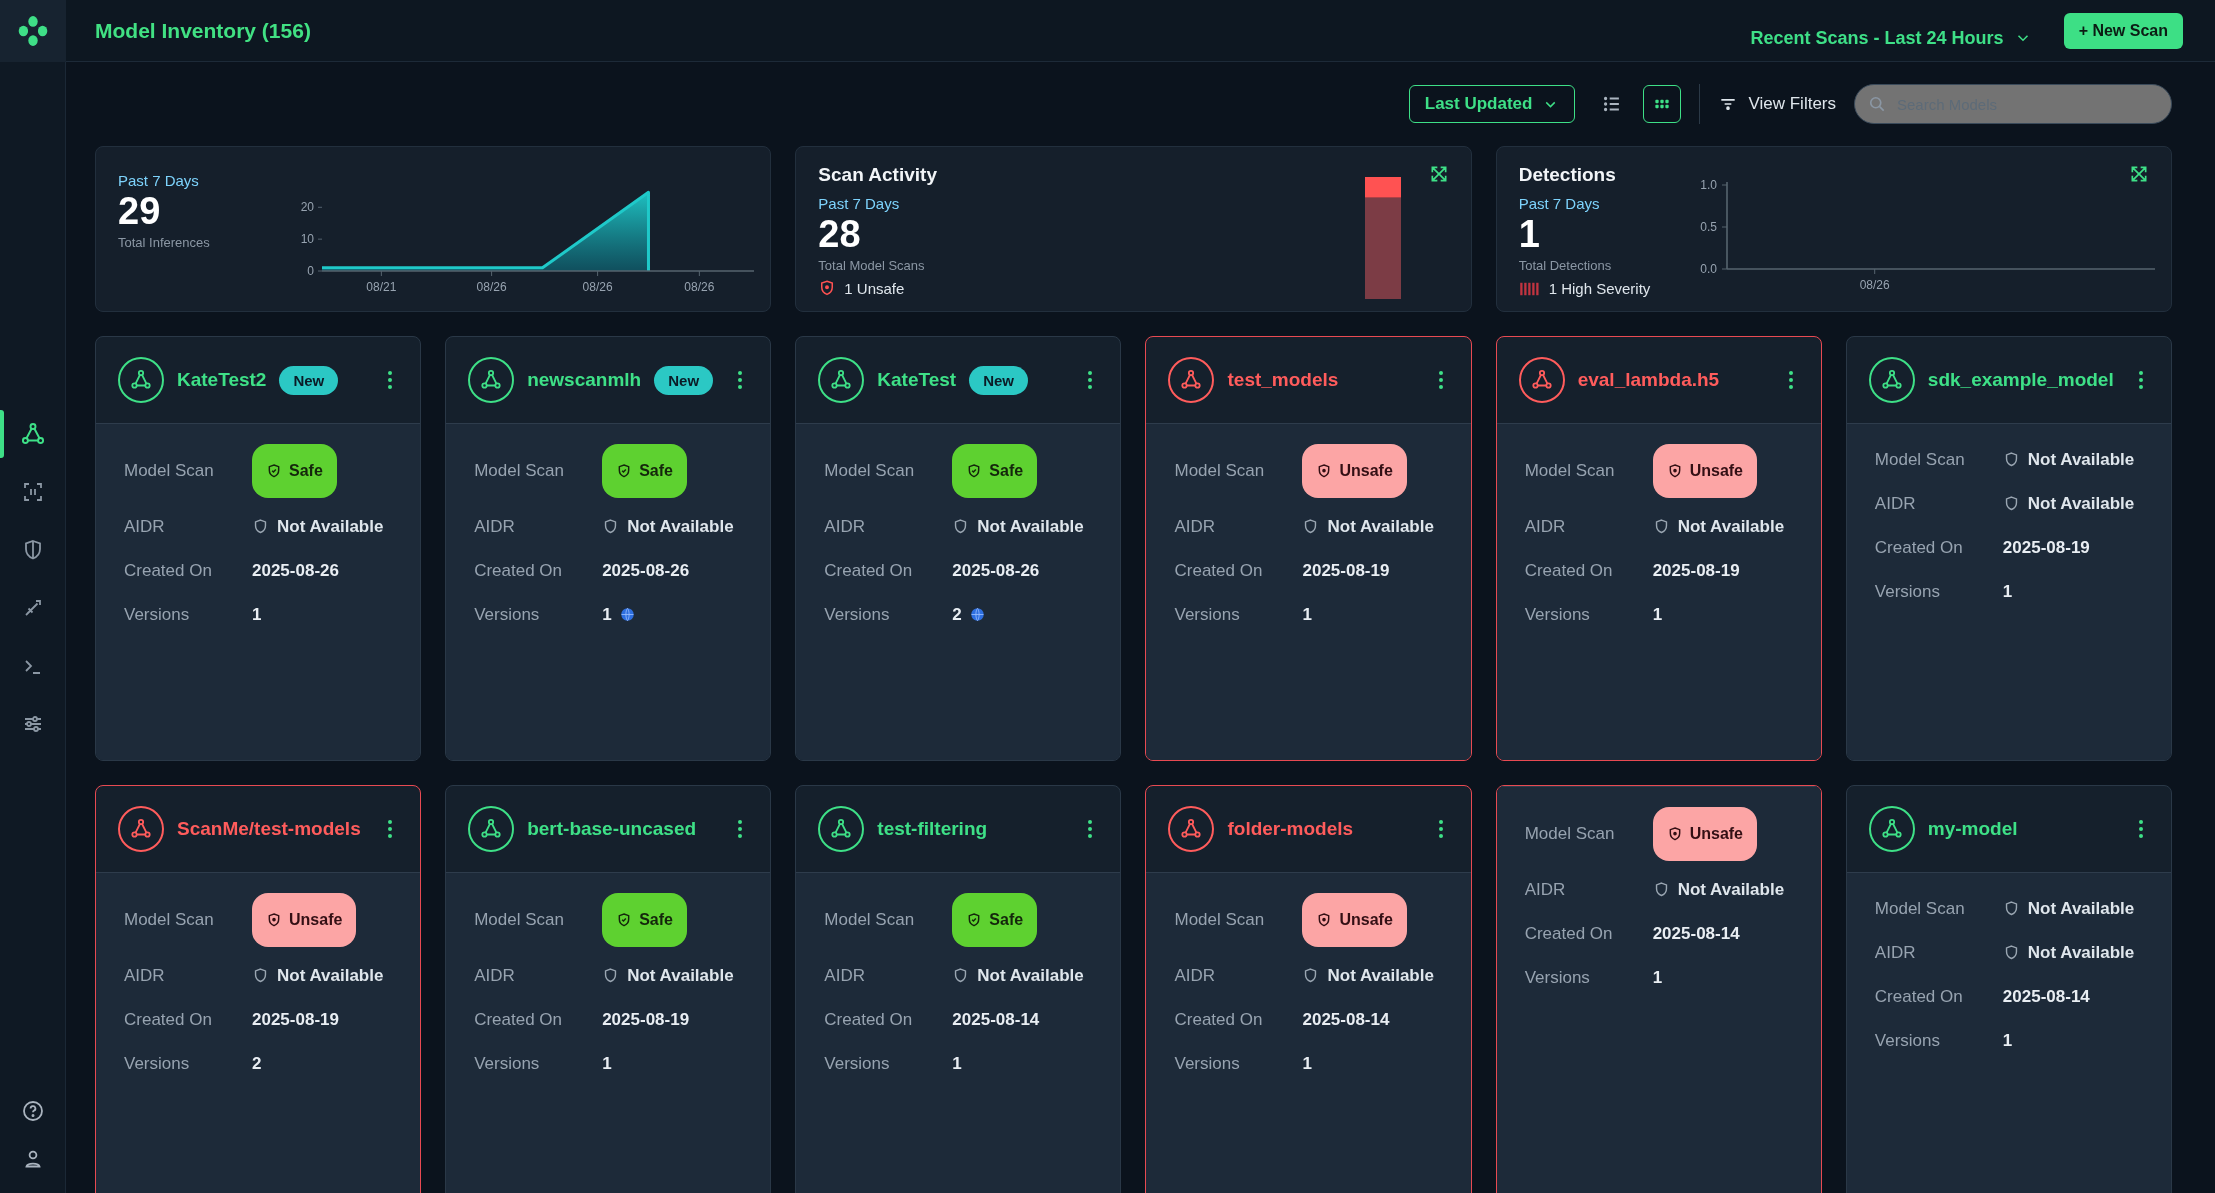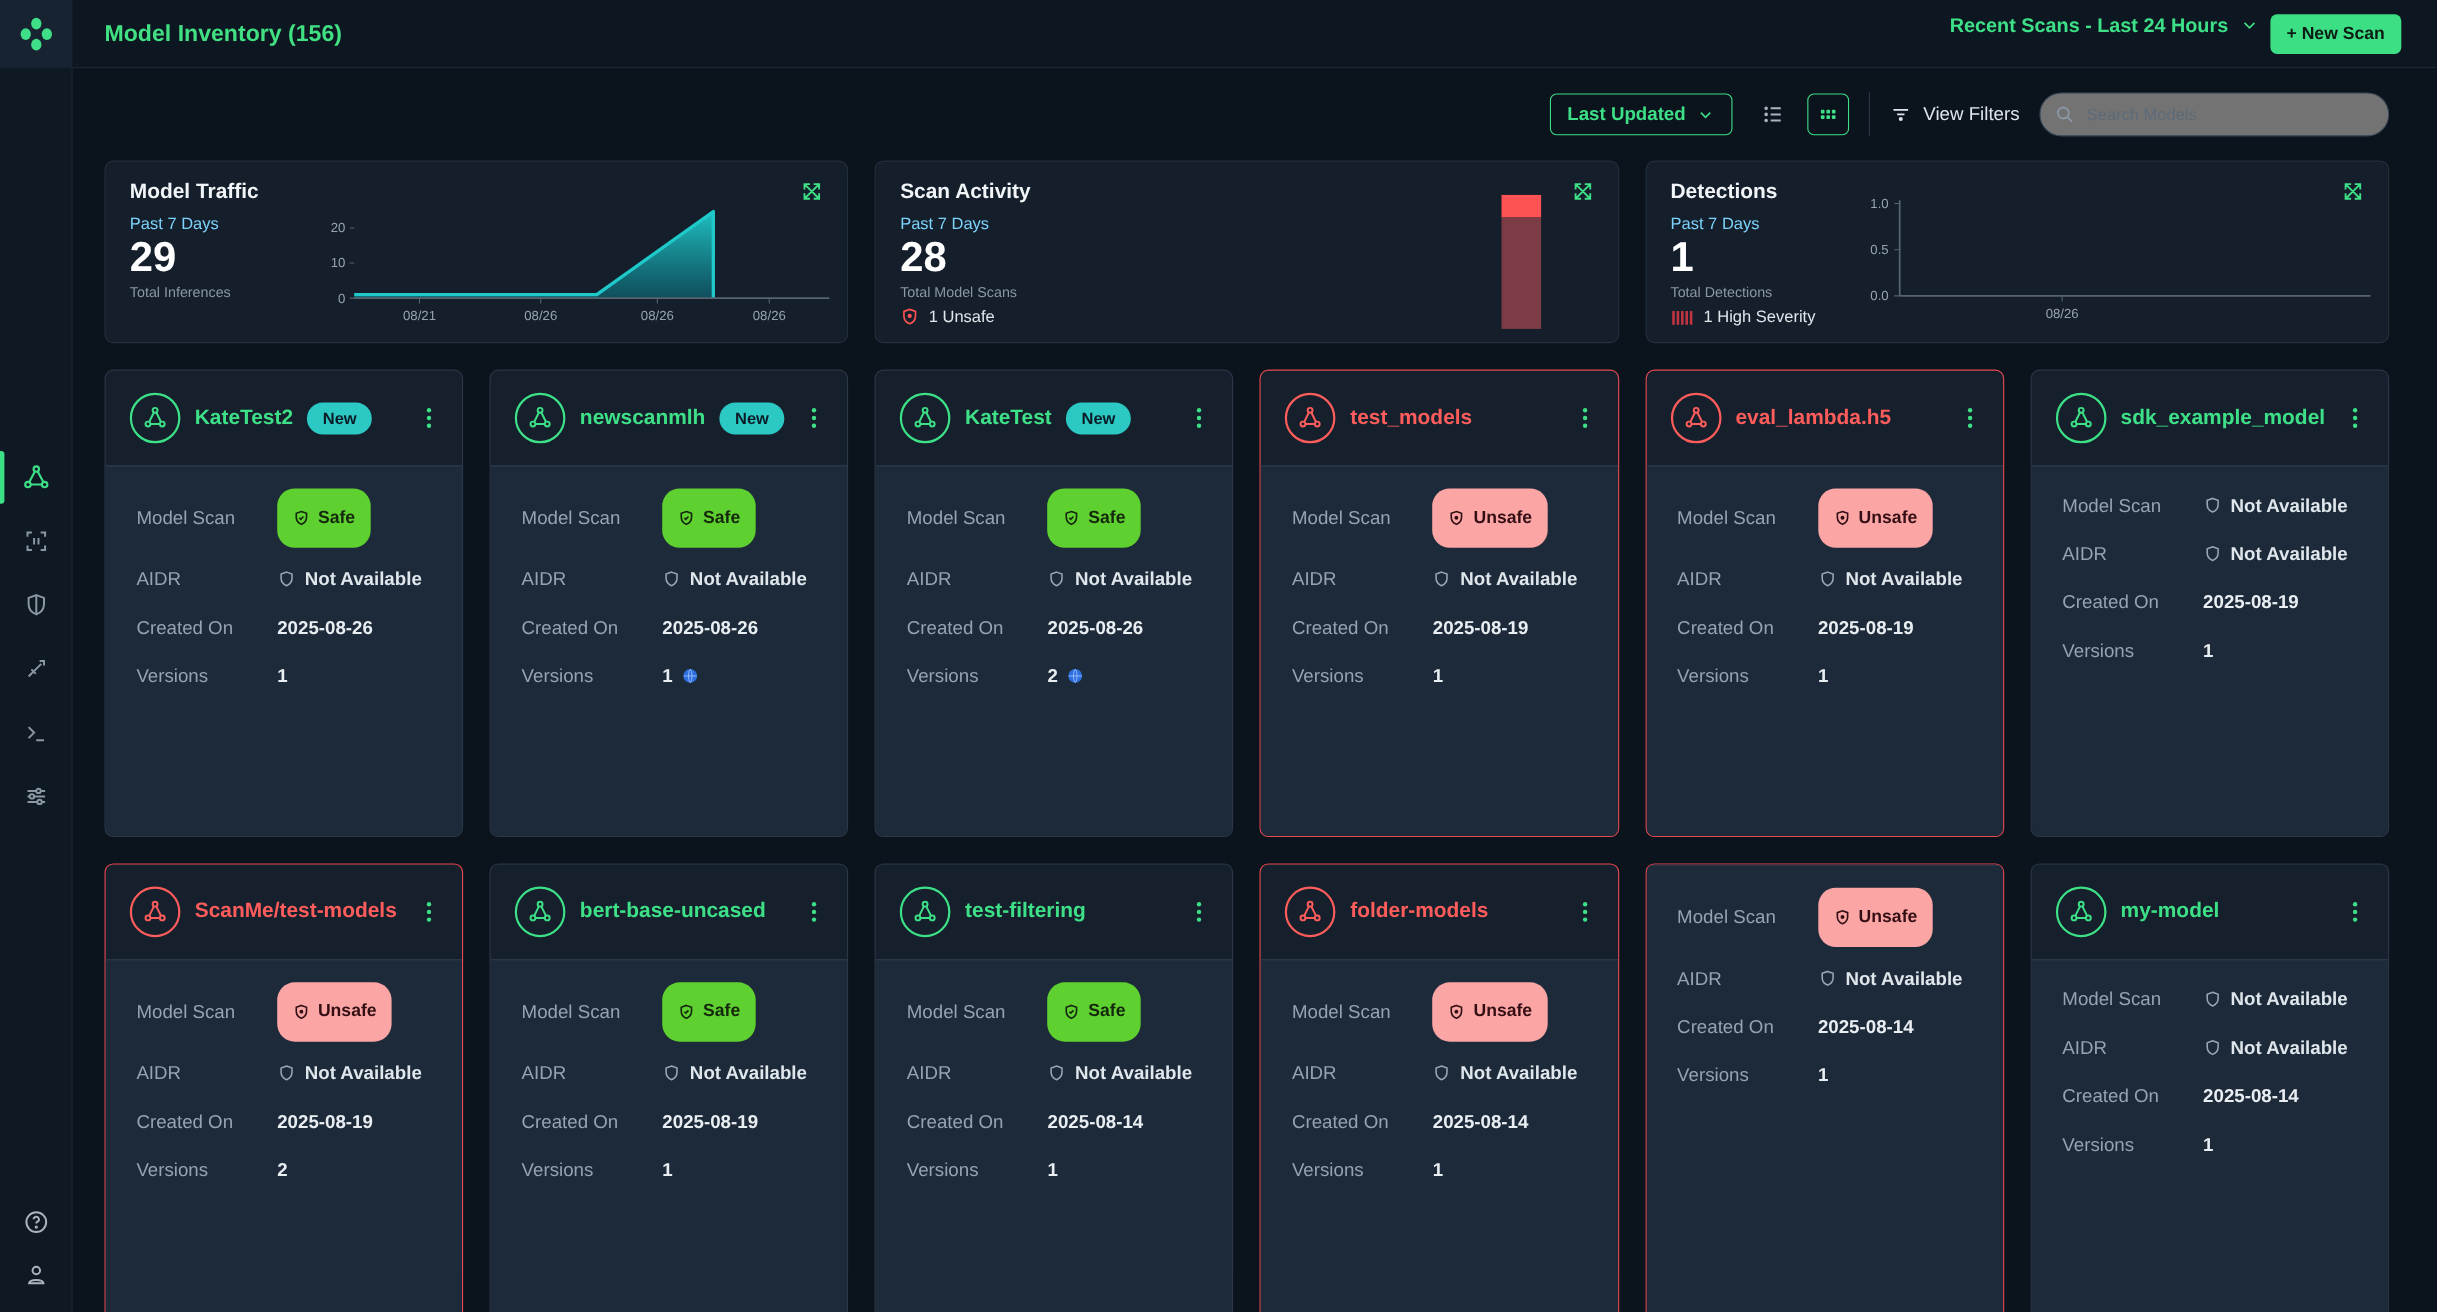--- a/index.html
+++ b/index.html
@@ -21,21 +21,21 @@
     height:48px; background:#3ee087; border-radius:0 3px 3px 0; }
   .side-footer { display:flex; flex-direction:column; gap:16px; padding-bottom:18px;
     align-items:center; }
   .side-footer .side-item { height:32px; }
 
   
   .main { flex:1; display:flex; flex-direction:column; min-width:0; }
   .topbar { height:62px; background:#0d1721; border-bottom:1px solid #1d2a38;
     display:flex; align-items:center; padding:0 32px 0 29px; flex-shrink:0; }
   .page-title { color:#41e183; font-size:21px; font-weight:bold; }
-  .topbar-right { margin-left:auto; display:flex; align-items:flex-start; gap:10px; }
+  .topbar-right { margin-left:auto; display:flex; align-items:flex-end; gap:32px; }
   .scope-select { display:flex; align-items:center; gap:10px; color:#3ee087;
     font-size:18px; font-weight:bold; background:none; border:none; cursor:pointer; }
   .btn-new-scan { background:#3ddf85; color:#0c1c14; font-weight:bold; font-size:16px;
     border:none; border-radius:6px; padding:9px 15px; cursor:pointer;
     font-family:"Liberation Sans", sans-serif; }
 
   .content { flex:1; padding:0 43px 0 29px; }
 
   
   .toolbar { display:flex; align-items:center; justify-content:flex-end; gap:18px;
@@ -230,28 +230,20 @@
             <circle cx="10.5" cy="10.5" r="6"></circle>
               <path d="M15.2 15.2L20 20"></path>
           </svg>
           <input class="search-input" type="text" placeholder="Search Models" style="">
         </div>
       </div>
 
       <section class="stats-row">
 
         <article class="stat-card">
-          <div class="stat-title-row">
-            <span class="stat-title">Model Traffic</span>
-            <button class="btn-expand">
-              <svg width="20" height="20" viewBox="0 0 24 24" fill="none" stroke="currentColor" stroke-width="2">
-                <path d="M4 20L20 4M4 4l16 16M14 4h6v6M4 14v6h6M4 10V4h6M14 20h6v-6"></path>
-              </svg>
-            </button>
-          </div>
           <div class="stat-period">Past 7 Days</div>
           <div class="stat-value">29</div>
           <div class="stat-sub">Total Inferences</div>
           <svg class="stat-chart" id="chart-traffic" width="470" height="120" style="right:14px; top:32px;">
               <defs>
                 <linearGradient id="tealGrad" x1="0" y1="0" x2="0" y2="1">
                   <stop offset="0%" stop-color="#1fc9c9" stop-opacity="0.95"></stop>
                   <stop offset="100%" stop-color="#0e5f6e" stop-opacity="0.75"></stop>
                 </linearGradient>
               </defs>

